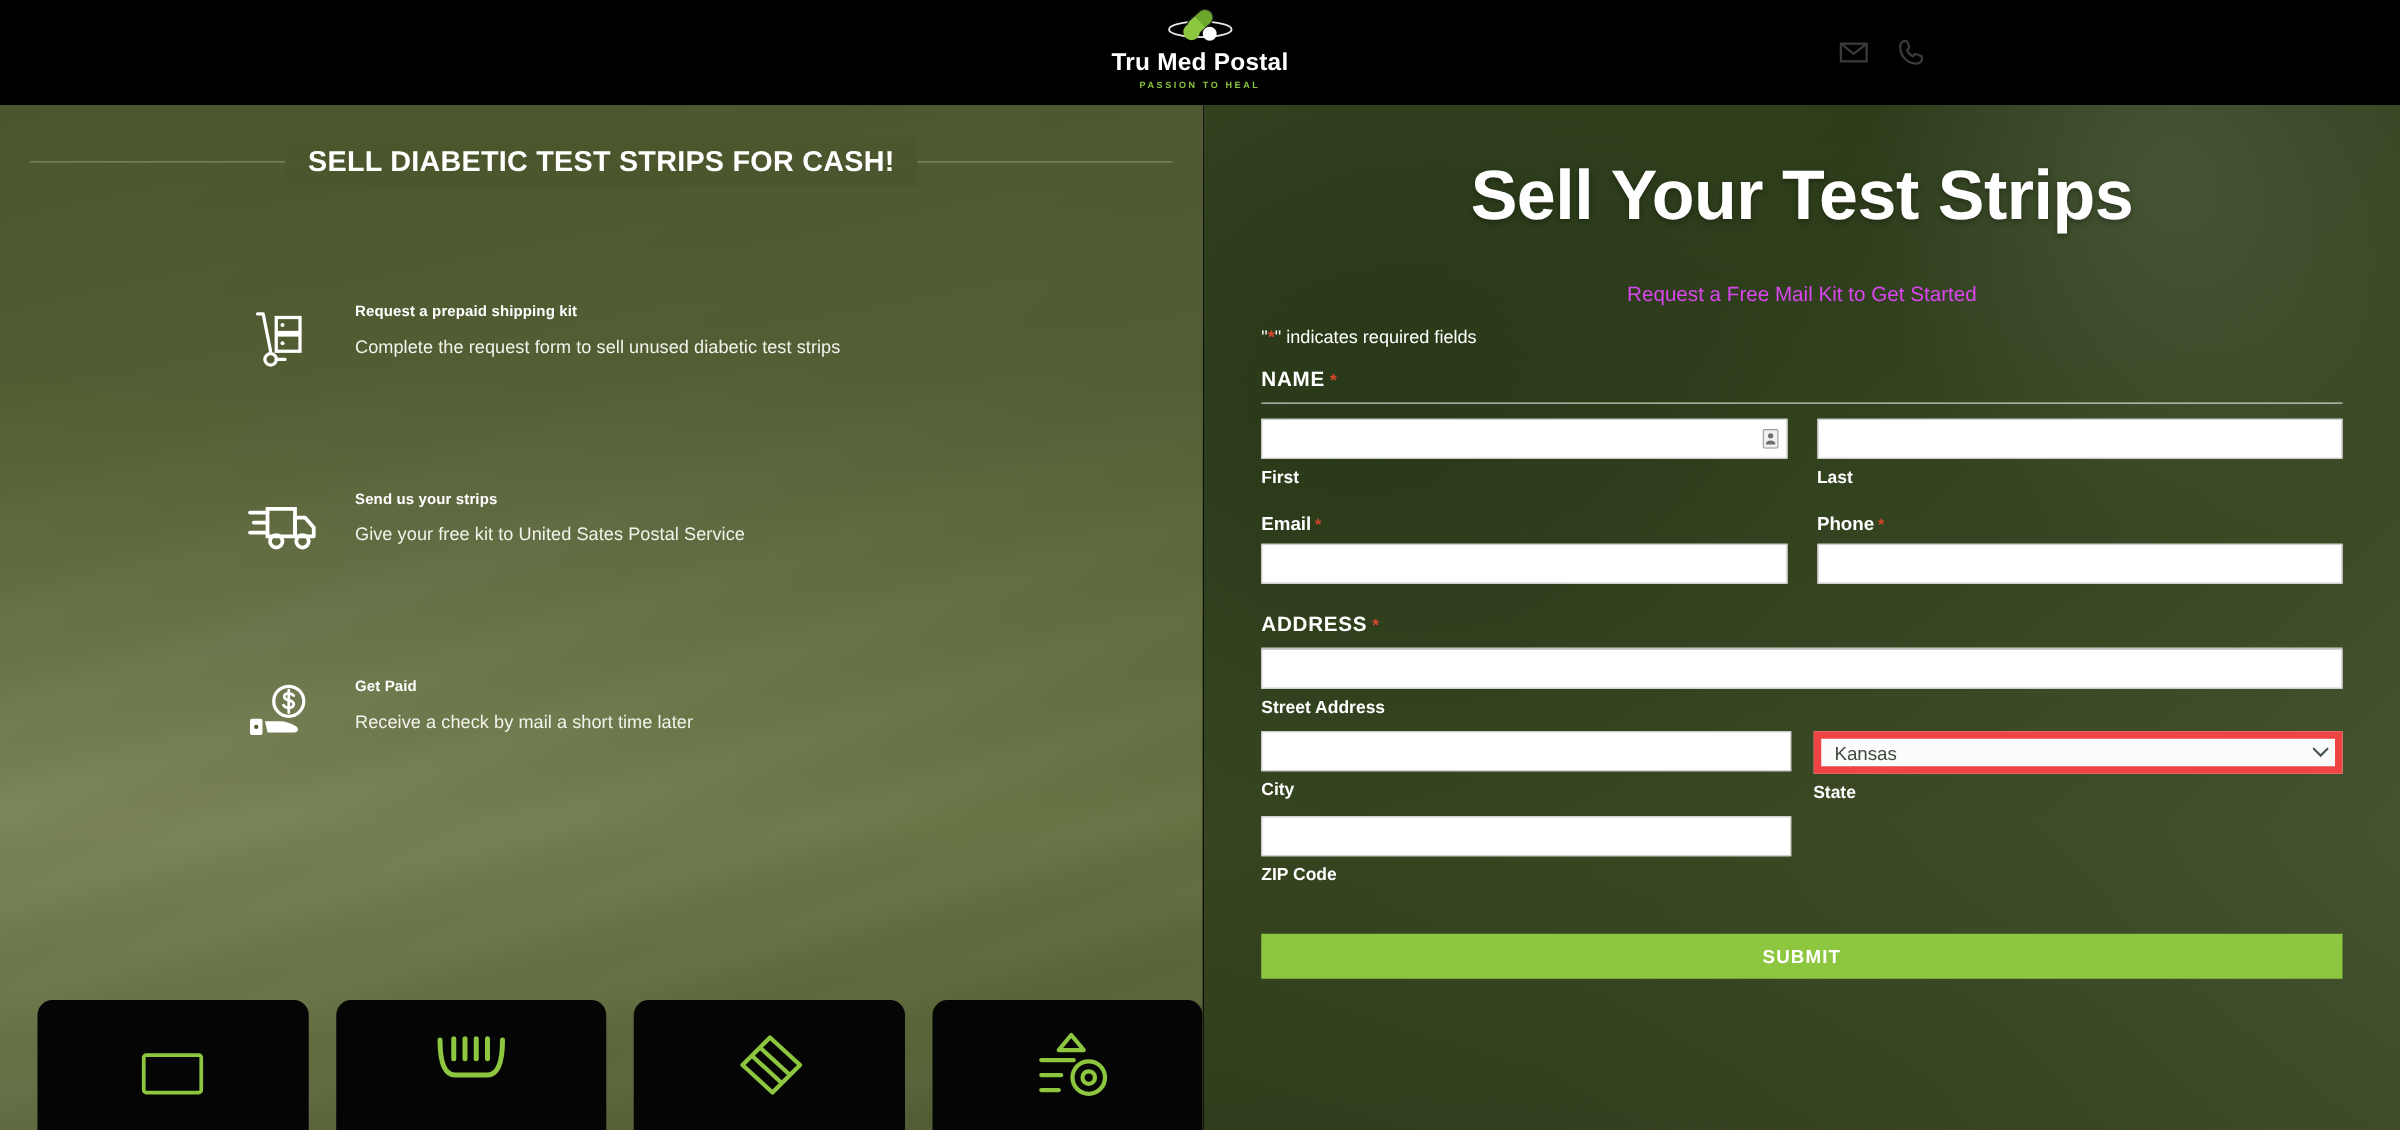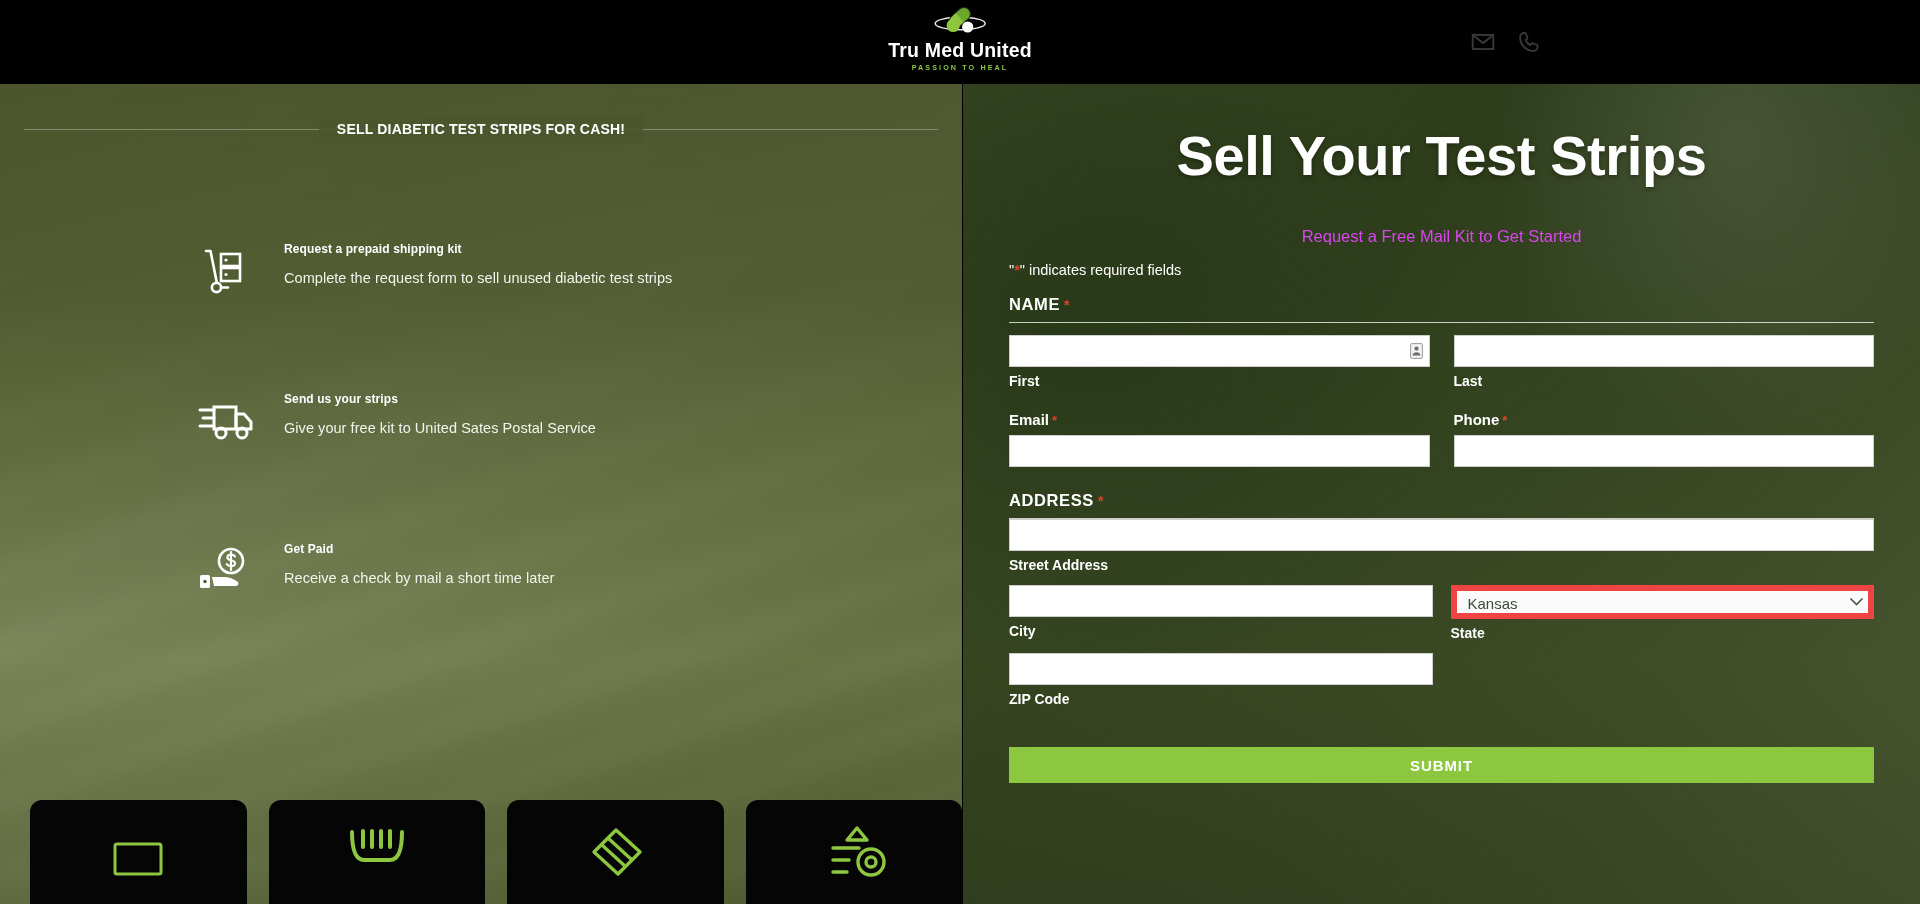--- a/index.html
+++ b/index.html
@@ -128,21 +128,21 @@
     position: absolute;
     left: 0; right: 0; top: 50%;
     height: 1px;
     background: rgba(255,255,255,.30);
   }
   .head-chip {
     position: relative;
     z-index: 2;
     padding: 6px 18px;
     color: #ffffff;
-    font-size: 14px;
+    font-size: 23px;
     font-weight: 700;
     letter-spacing: .2px;
     white-space: nowrap;
     background: rgba(76,86,46,.92);
   }
 
   .features {
     margin-top: 88px;
     padding-left: 196px;
     display: flex;
@@ -365,21 +365,21 @@
       <svg class="logo-mark" viewBox="0 0 62 34">
         <ellipse cx="31" cy="19.5" rx="25" ry="6.2" fill="none" stroke="#e8e8e8" stroke-width="1.5"></ellipse>
         <g transform="rotate(-42 31 14)">
           <rect x="19" y="7" width="24" height="13" rx="6.5" fill="#8dc63f"></rect>
           <path d="M31 7h5.5a6.5 6.5 0 0 1 0 13H31z" fill="#6ba82c"></path>
           <rect x="19" y="7" width="24" height="13" rx="6.5" fill="none" stroke="#1d1d1d" stroke-width="1"></rect>
         </g>
         <circle cx="24" cy="21.5" r="6.6" fill="#8dc63f"></circle>
         <circle cx="38.5" cy="23" r="5.6" fill="#ffffff"></circle>
       </svg>
-      <div class="logo-name">Tru Med United</div>
+      <div class="logo-name">Tru Med Postal</div>
       <div class="logo-tag">PASSION TO HEAL</div>
     </div>
 
     <div class="topbar-actions">
       <svg class="tb-icon" viewBox="0 0 24 24">
         <rect x="2.5" y="5.5" width="19" height="13" fill="none" stroke="#3a3a3a" stroke-width="1.7"></rect>
         <path d="M2.5 5.5 12 13l9.5-7.5" fill="none" stroke="#3a3a3a" stroke-width="1.7"></path>
       </svg>
       <svg class="tb-icon" viewBox="0 0 24 24">
         <path d="M7.5 3.5c1 0 1.6.4 1.9 1.3l1 2.7c.3.8.1 1.4-.5 1.9l-1.1.9c.9 2 2.4 3.6 4.4 4.6l.9-1.1c.5-.6 1.1-.8 1.9-.5l2.7 1c.9.3 1.3.9 1.3 1.9 0 2.2-1.8 4-4 4C9.2 20.2 3.8 14.8 3.8 7.5c0-2.2 1.8-4 3.7-4z" fill="none" stroke="#3a3a3a" stroke-width="1.7" stroke-linejoin="round"></path>

